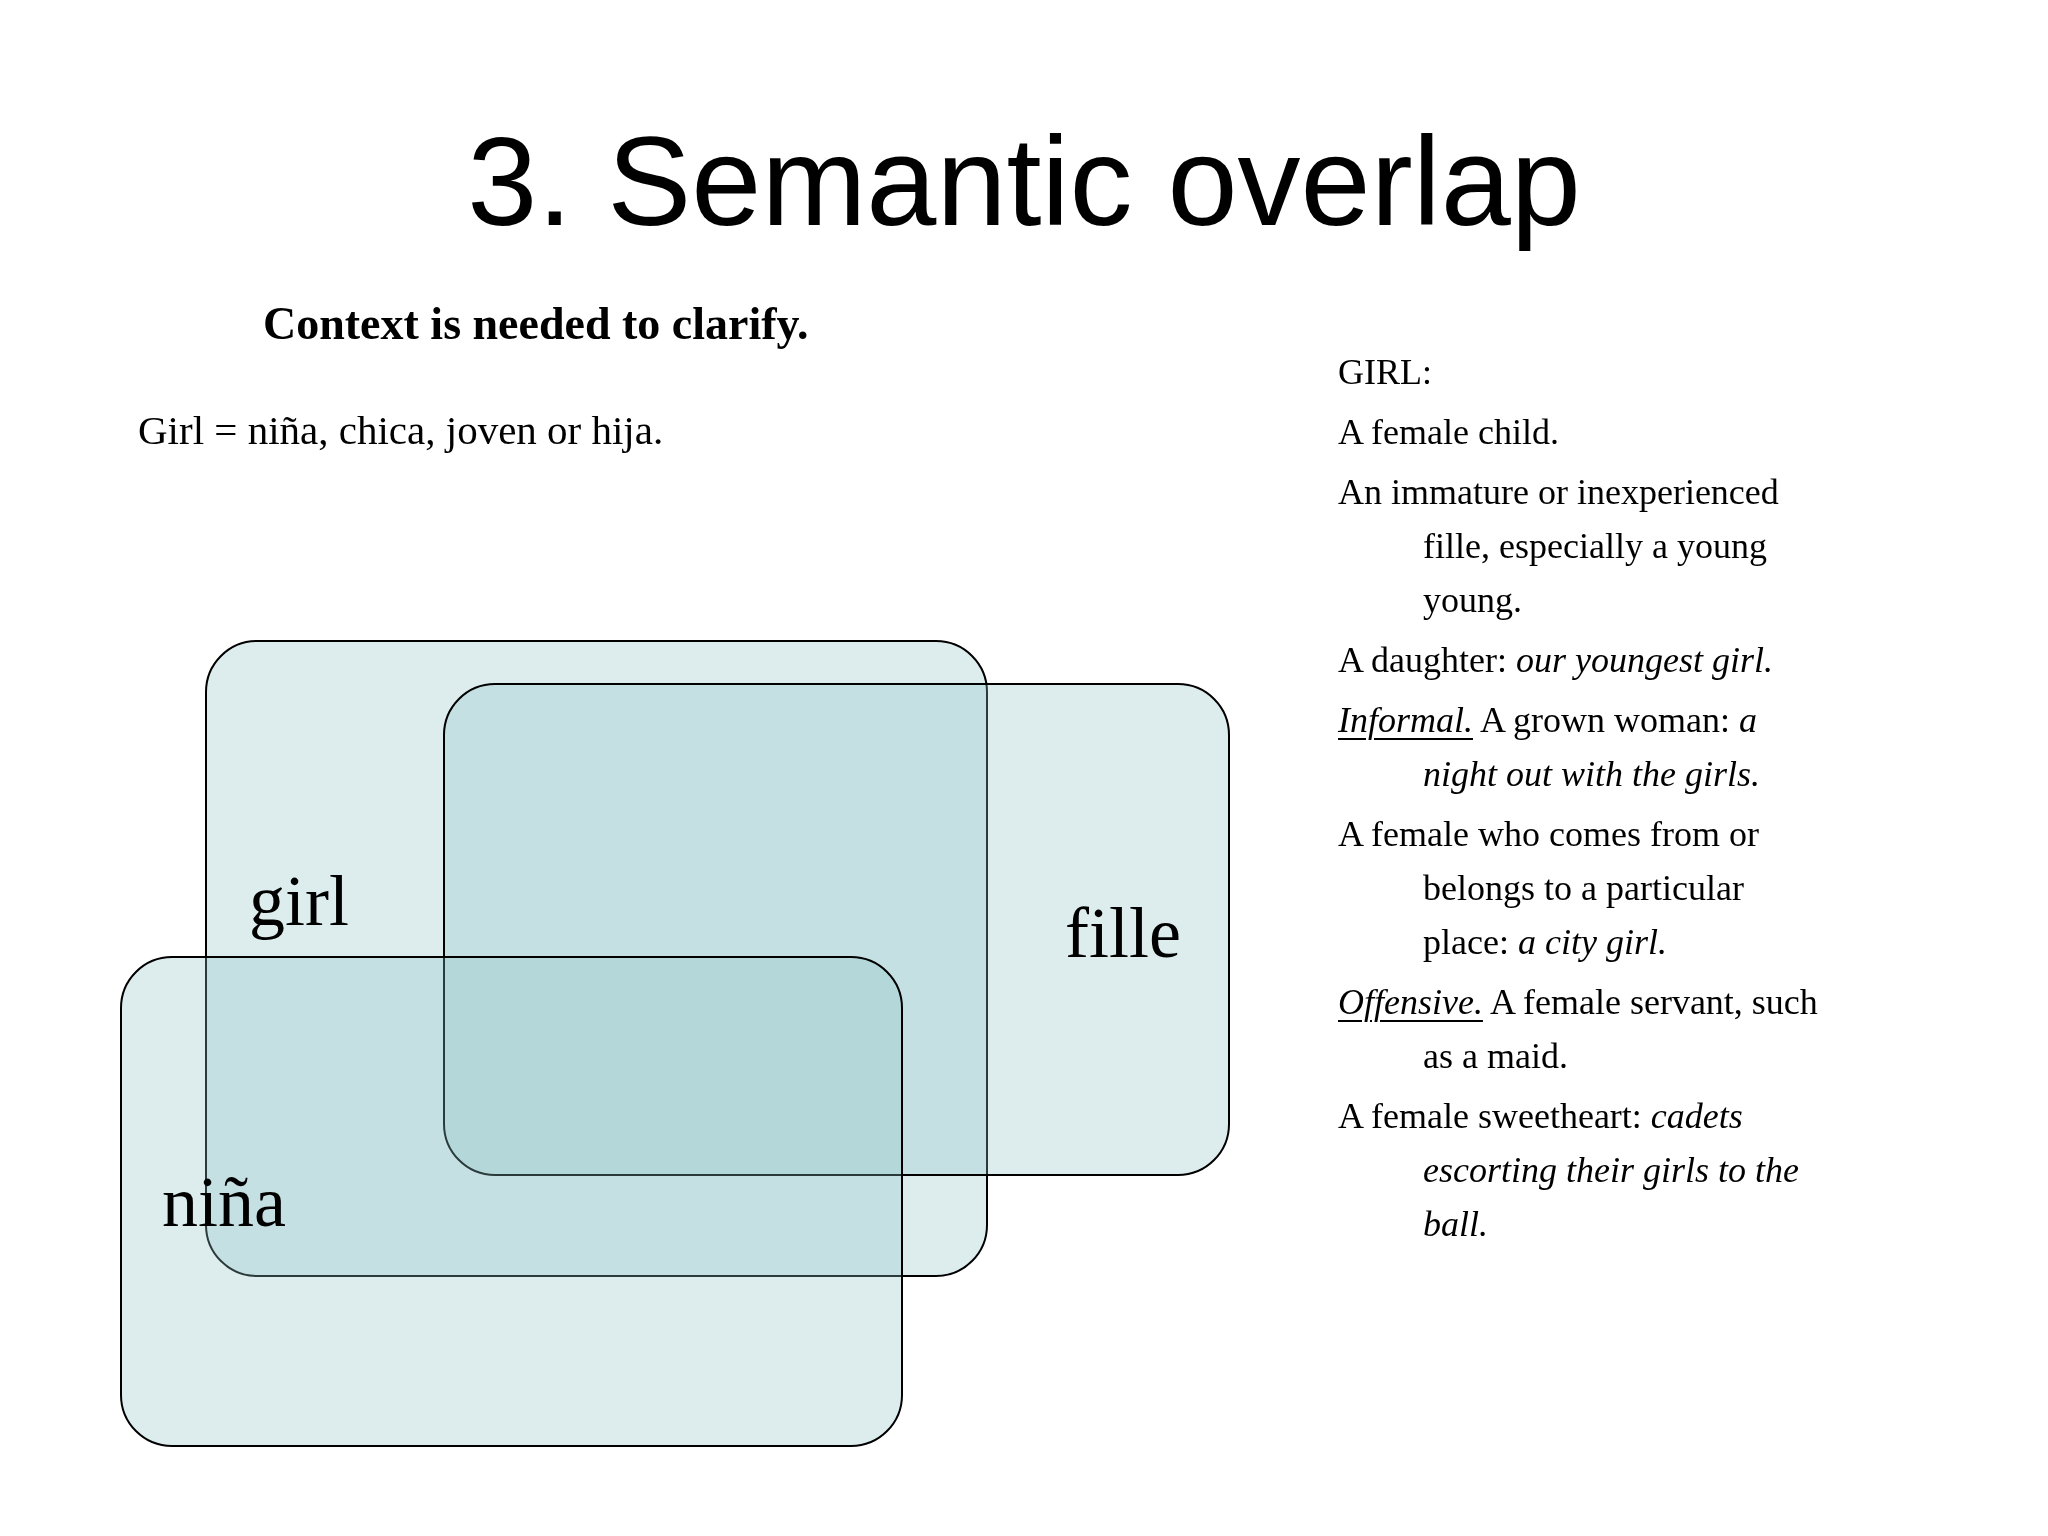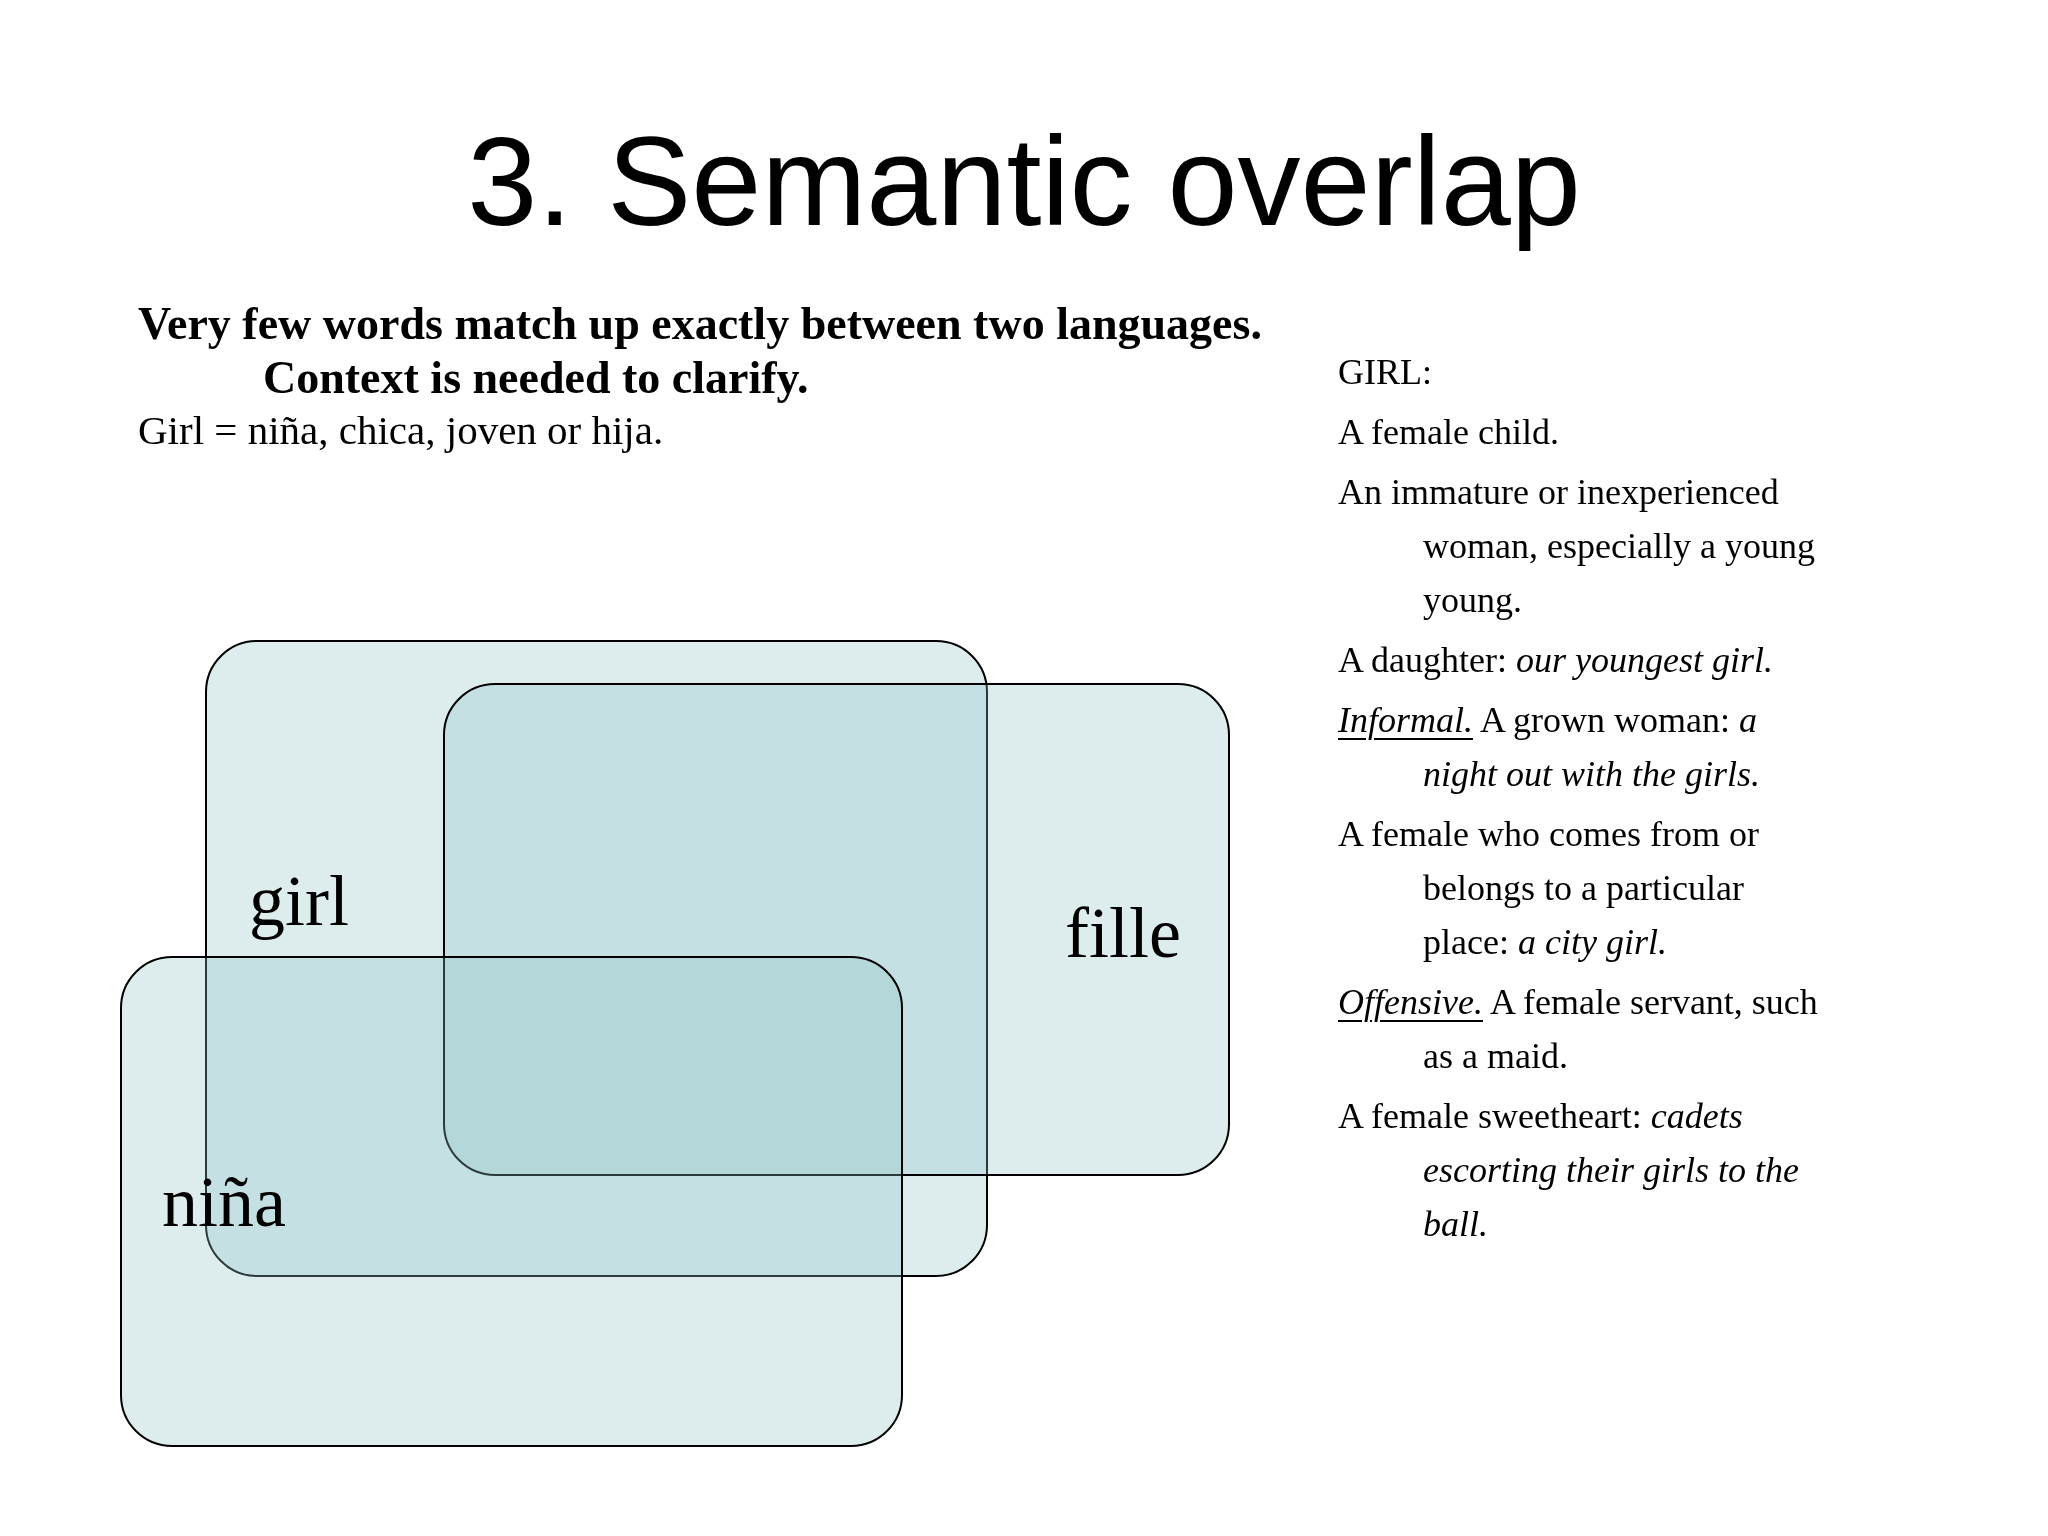--- a/index.html
+++ b/index.html
@@ -92,21 +92,20 @@
   }
 </style>
 </head>
 <body>
 
 <div class="page">
 
   <div class="slide-title">3. Semantic overlap</div>
 
   <div class="intro">
-    <div class="line1">Very few words match up exactly between two languages.</div>
     <div class="line2">Context is needed to clarify.</div>
   </div>
 
   <div class="example">Girl = niña, chica, joven or hija.</div>
 
   <div class="venn-rect rect-girl">
     <span class="venn-label">girl</span>
   </div>
   <div class="venn-rect rect-fille">
     <span class="venn-label">fille</span>
@@ -116,21 +115,21 @@
   </div>
 
   <div class="definitions">
     <div class="def-heading">GIRL:</div>
     <div>
         <div class="def-item">
           <div class="def-line"><span class="seg-normal">A female child.</span></div>
         </div>
         <div class="def-item">
           <div class="def-line"><span class="seg-normal">An immature or inexperienced</span></div>
-          <div class="def-line cont"><span class="seg-normal">woman, especially a young</span></div>
+          <div class="def-line cont"><span class="seg-normal">fille, especially a young</span></div>
           <div class="def-line cont"><span class="seg-normal">young.</span></div>
         </div>
         <div class="def-item">
           <div class="def-line"><span class="seg-normal">A daughter: </span><span class="seg-italic">our youngest girl.</span></div>
         </div>
         <div class="def-item">
           <div class="def-line"><span class="seg-italic-underline">Informal.</span><span class="seg-normal"> A grown woman: </span><span class="seg-italic">a</span></div>
           <div class="def-line cont"><span class="seg-italic">night out with the girls.</span></div>
         </div>
         <div class="def-item">

